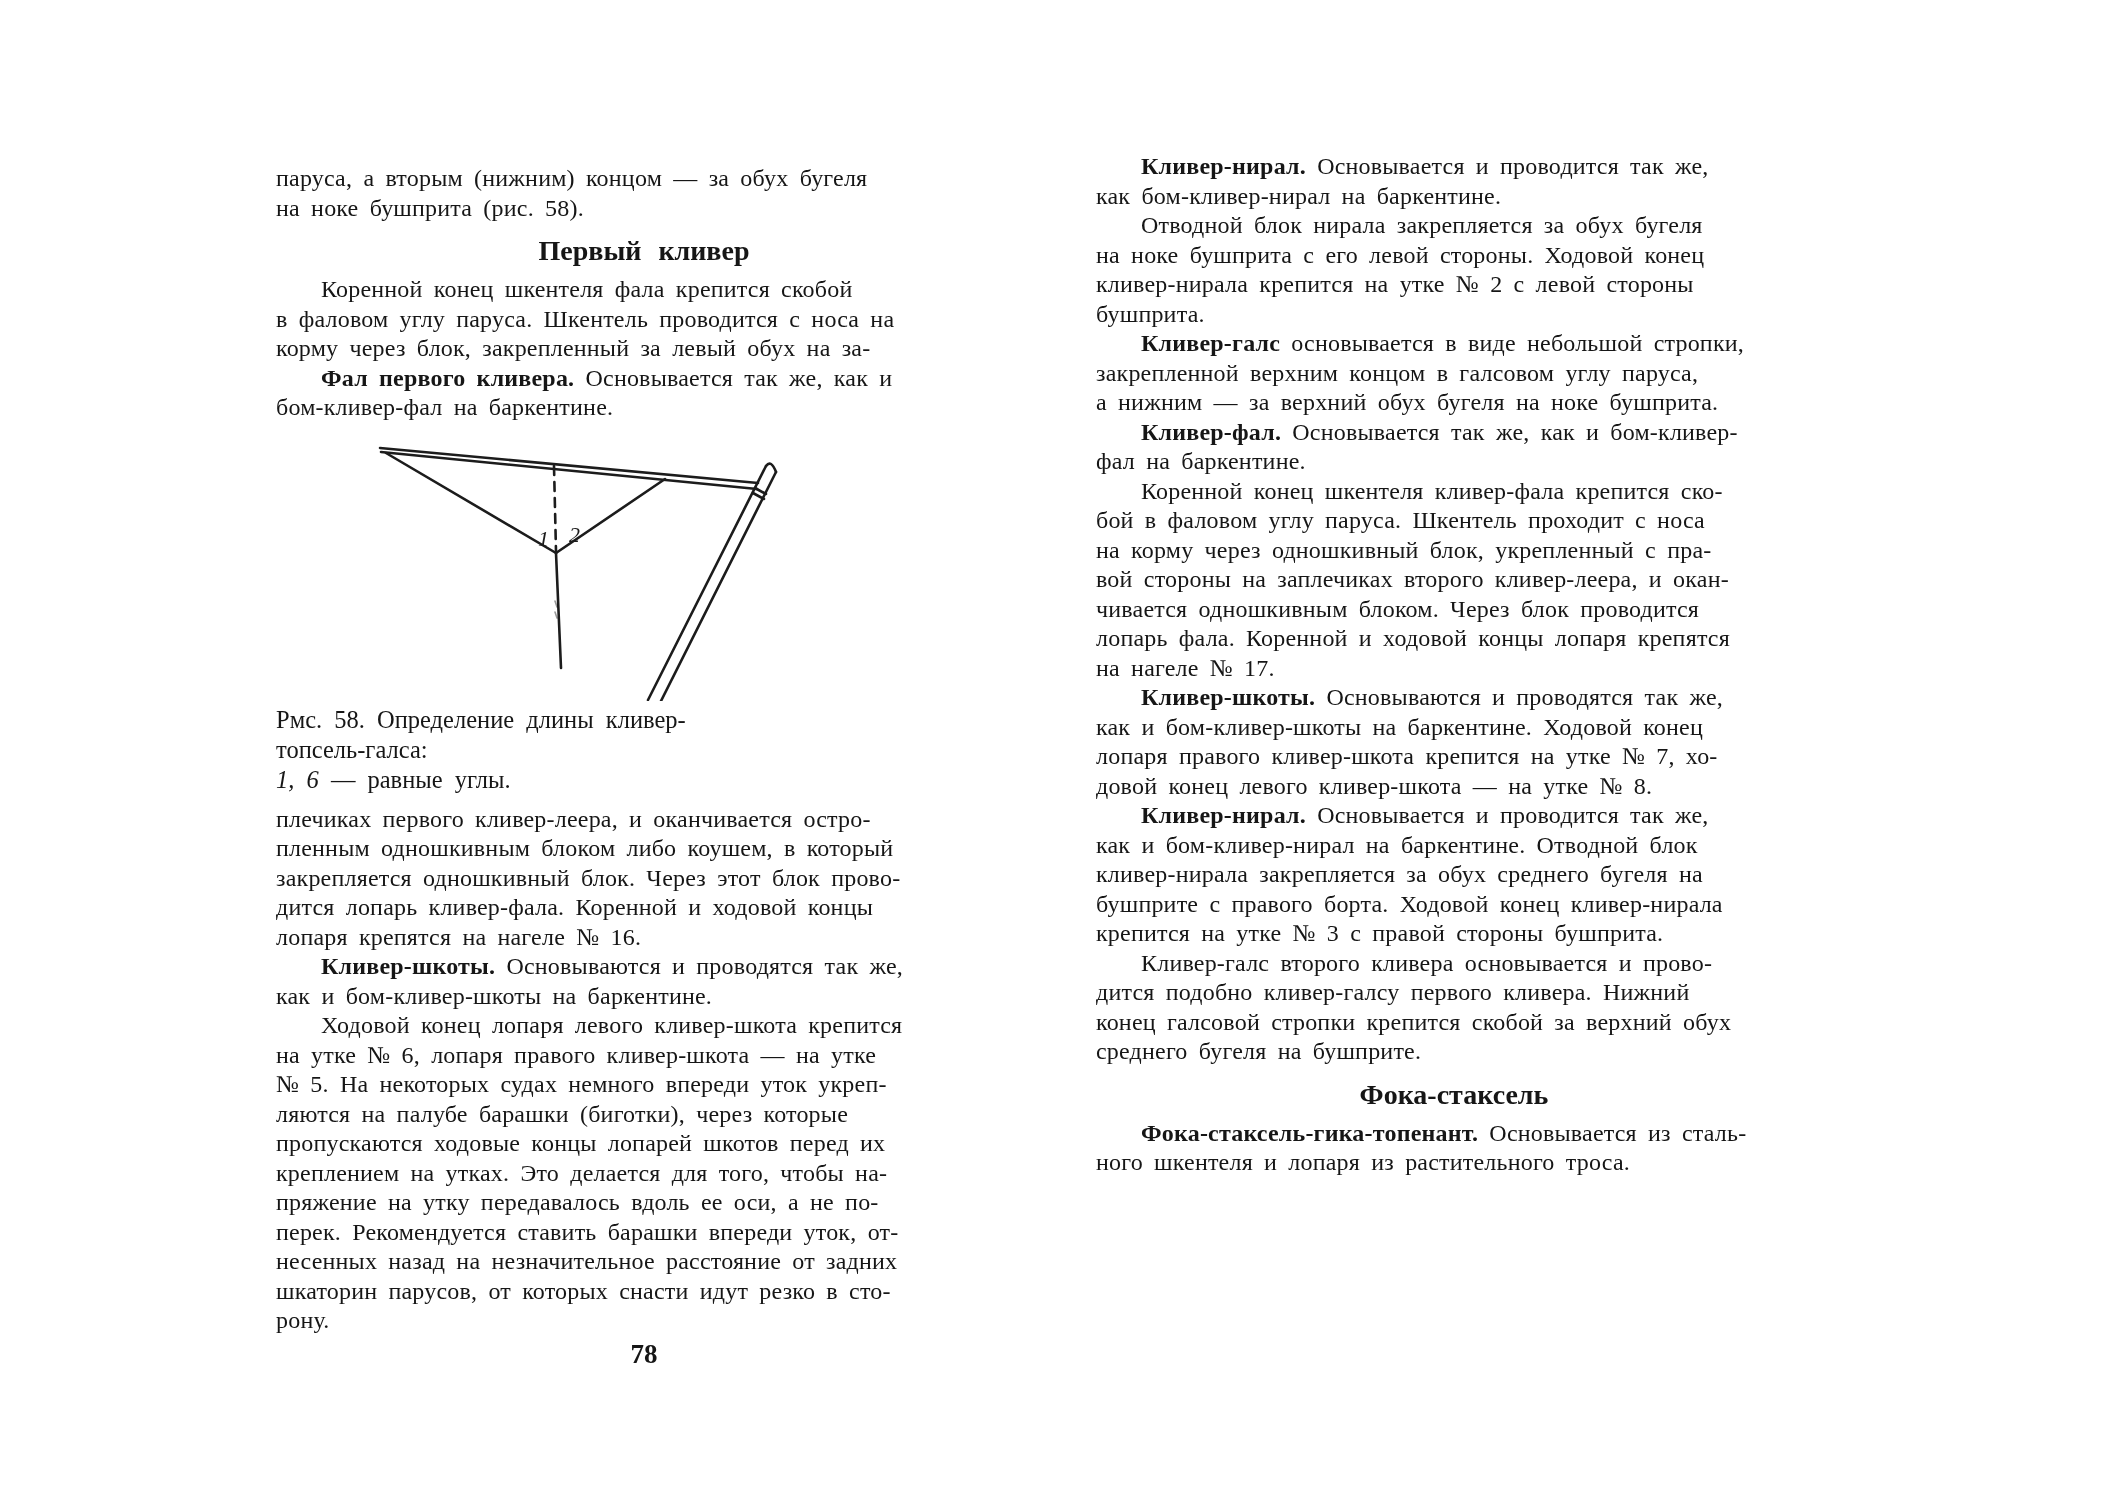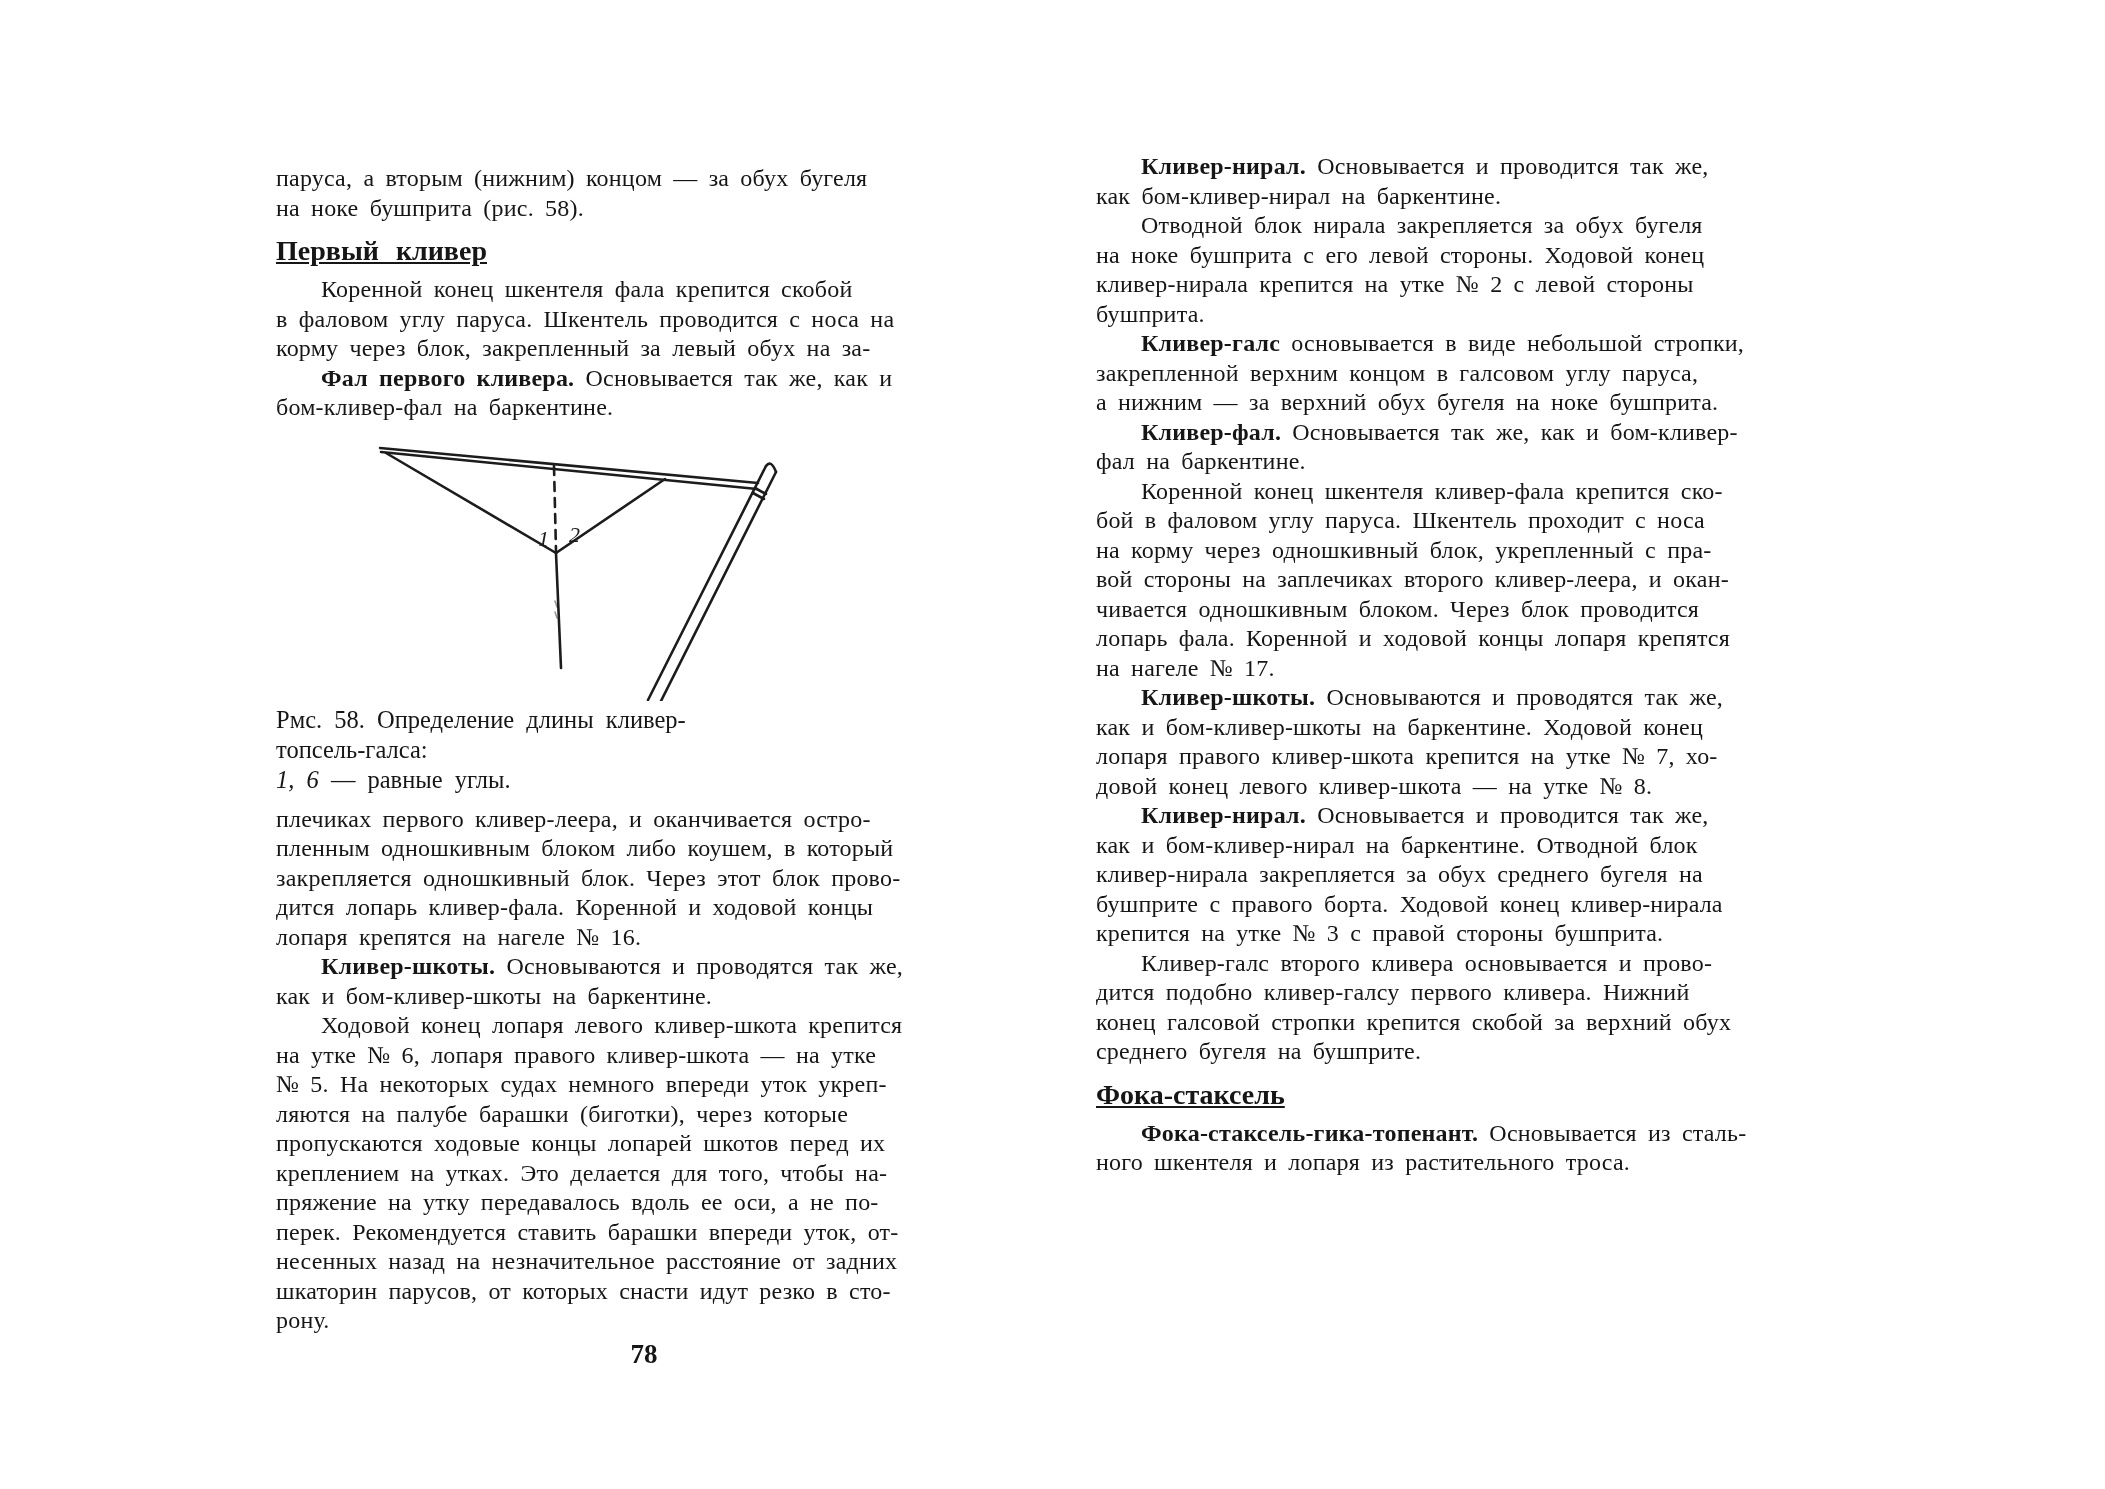--- a/index.html
+++ b/index.html
@@ -28,26 +28,25 @@
     line-height: 29.5px;
     white-space: pre-line;
     word-spacing: 5px;
     letter-spacing: 0.2px;
   }
   .indent { text-indent: 45px; }
   .para b { font-weight: bold; }
 
   .sect {
     margin: 13px 0 9px 0;
-    text-align: left;
+    text-align: center;
     font-size: 28px;
     line-height: 30px;
     font-weight: bold;
     word-spacing: 10px;
-    text-decoration: underline;
   }
 
   .figure { margin: 10px 0 0 0; }
   .figure svg {
     display: block;
     margin-left: 102px;
   }
   .figcap {
     text-align: left;
     font-size: 24.5px;

